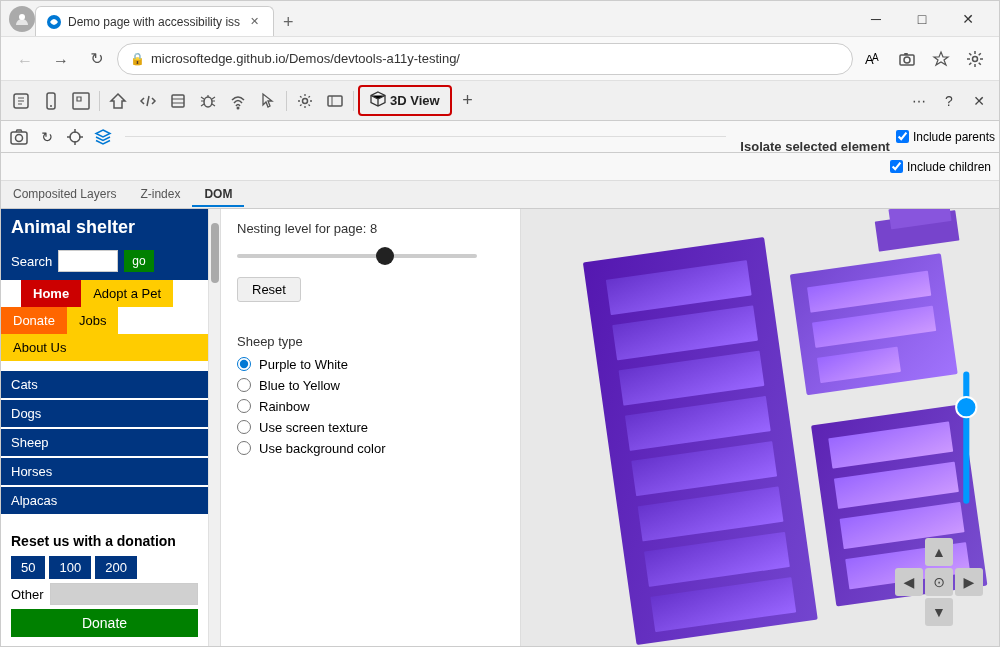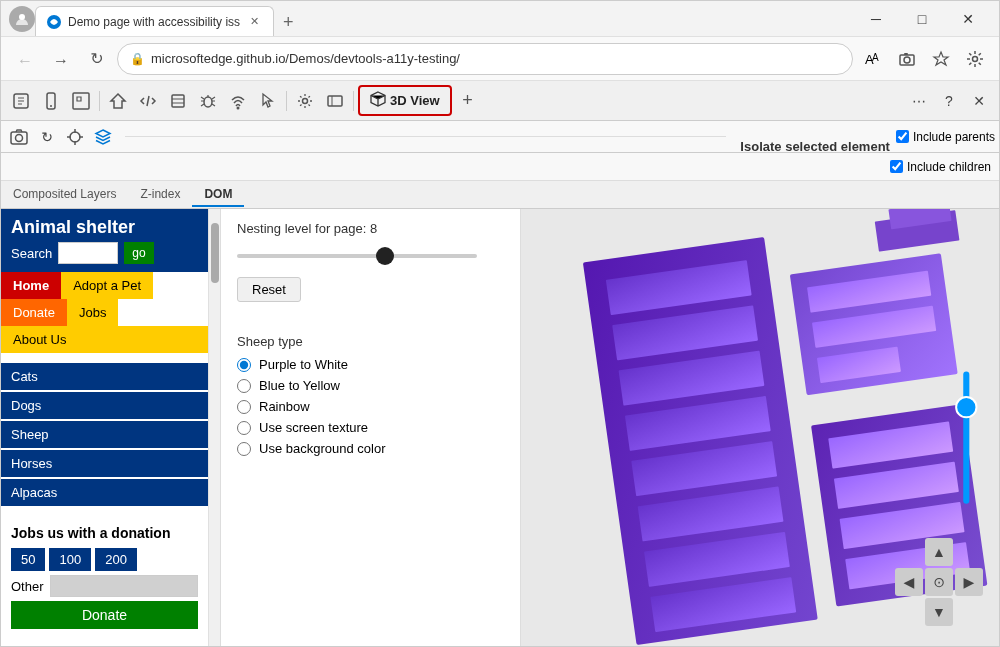--- a/index.html
+++ b/index.html
@@ -50,27 +50,27 @@
     
     .webpage-panel { width: 220px; background: #fff; border-right: 1px solid #ddd; display: flex; flex-direction: column; overflow: hidden; position: relative; }
     .webpage-scrollbar { position: absolute; right: 0; top: 0; bottom: 0; width: 12px; display: flex; flex-direction: column; align-items: center; background: #f0f0f0; border-left: 1px solid #e0e0e0; }
     .scrollbar-track { flex: 1; width: 8px; position: relative; margin: 4px 0; }
     .scrollbar-thumb { width: 8px; height: 60px; background: #aaa; border-radius: 4px; position: absolute; top: 10px; }
     .webpage-content { flex: 1; padding: 0; overflow: hidden; padding-right: 12px; }
 
     
     .shelter-header { background: #003580; color: #fff; padding: 8px 10px; }
     .shelter-title { font-size: 18px; font-weight: bold; }
-    .shelter-search { display: flex; align-items: center; gap: 6px; margin-top: 4px; }
+    .shelter-search { display: flex; align-items: center; gap: 6px; margin-top: 12px; }
     .shelter-search-label { font-size: 13px; color: #fff; }
     .shelter-search-input { width: 60px; height: 22px; border: 1px solid #ccc; padding: 2px 4px; font-size: 12px; }
     .shelter-search-btn { background: #008000; color: #fff; border: none; padding: 2px 8px; font-size: 12px; cursor: pointer; height: 22px; }
 
     .shelter-nav { display: flex; flex-wrap: wrap; }
-    .nav-home { background: #cc0000; color: #fff; padding: 6px 12px; font-size: 13px; font-weight: bold; cursor: pointer; }
+    .nav-home { background: #cc0000; color: #fff; padding: 6px 12px; font-size: 13px; font-weight: bold; cursor: pointer; margin-left: 20px; }
     .nav-adopt { background: #ffcc00; color: #000; padding: 6px 12px; font-size: 13px; cursor: pointer; }
     .nav-donate { background: #ff6600; color: #fff; padding: 6px 12px; font-size: 13px; cursor: pointer; }
     .nav-jobs { background: #ffcc00; color: #000; padding: 6px 12px; font-size: 13px; cursor: pointer; }
     .nav-about { background: #ffcc00; color: #000000; padding: 6px 12px; font-size: 13px; cursor: pointer; width: 100%; }
 
     .animal-list { padding: 8px 0; }
     .animal-item { background: #003580; color: #fff; padding: 6px 10px; margin: 2px 0; font-size: 13px; cursor: pointer; }
 
     .donation-section { padding: 8px 10px; }
     .donation-title { font-size: 14px; font-weight: bold; line-height: 1.3; margin-bottom: 6px; }
@@ -82,21 +82,21 @@
     .donate-submit { background: #008000; color: #fff; border: none; width: 100%; padding: 6px; font-size: 14px; cursor: pointer; margin-top: 4px; }
 
     
     .center-panel { width: 300px; background: #fff; border-right: 1px solid #ddd; padding: 12px 16px; overflow: auto; }
     .nesting-level { font-size: 13px; margin-bottom: 10px; color: #333; }
     .slider-container { margin-bottom: 16px; }
     .slider { width: 240px; appearance: none; height: 4px; background: #ccc; border-radius: 2px; outline: none; }
     .slider::-webkit-slider-thumb { appearance: none; width: 18px; height: 18px; border-radius: 50%; background: #222; cursor: pointer; }
     .reset-btn { background: #f0f0f0; border: 1px solid #ccc; padding: 4px 14px; font-size: 13px; cursor: pointer; border-radius: 3px; margin-bottom: 32px; }
     .color-type-label { font-size: 13px; font-weight: normal; margin-bottom: 8px; color: #333; }
-    .radio-option { display: flex; align-items: flex-end; gap: 8px; margin-bottom: 6px; font-size: 13px; cursor: pointer; }
+    .radio-option { display: flex; align-items: flex-start; gap: 8px; margin-bottom: 6px; font-size: 13px; cursor: pointer; }
     .radio-option input[type=radio] { cursor: pointer; accent-color: #0078d4; width: 14px; height: 14px; }
 
     
     .view-3d-panel { flex: 1; background: #e8e8e8; position: relative; overflow: hidden; display: flex; align-items: center; justify-content: center; }
 
     
     .nav-arrows { position: absolute; bottom: 20px; right: 16px; display: flex; flex-direction: column; align-items: center; gap: 2px; }
     .arrow-row { display: flex; gap: 2px; }
     .arrow-btn { width: 28px; height: 28px; background: #ccc; border: none; border-radius: 3px; display: flex; align-items: center; justify-content: center; cursor: pointer; font-size: 14px; color: #444; }
 
@@ -334,21 +334,21 @@
 
         <div class="animal-list">
           <div class="animal-item">Cats</div>
           <div class="animal-item">Dogs</div>
           <div class="animal-item">Sheep</div>
           <div class="animal-item">Horses</div>
           <div class="animal-item">Alpacas</div>
         </div>
 
         <div class="donation-section">
-          <div class="donation-title">Jobs us with a donation</div>
+          <div class="donation-title">Reset us with a donation</div>
           <div class="donation-amounts">
             <button class="donation-btn">50</button>
             <button class="donation-btn">100</button>
             <button class="donation-btn">200</button>
           </div>
           <div class="donation-other">
             <span class="donation-other-label">Other</span>
             <div class="donation-other-input"></div>
           </div>
           <button class="donate-submit">Donate</button>

